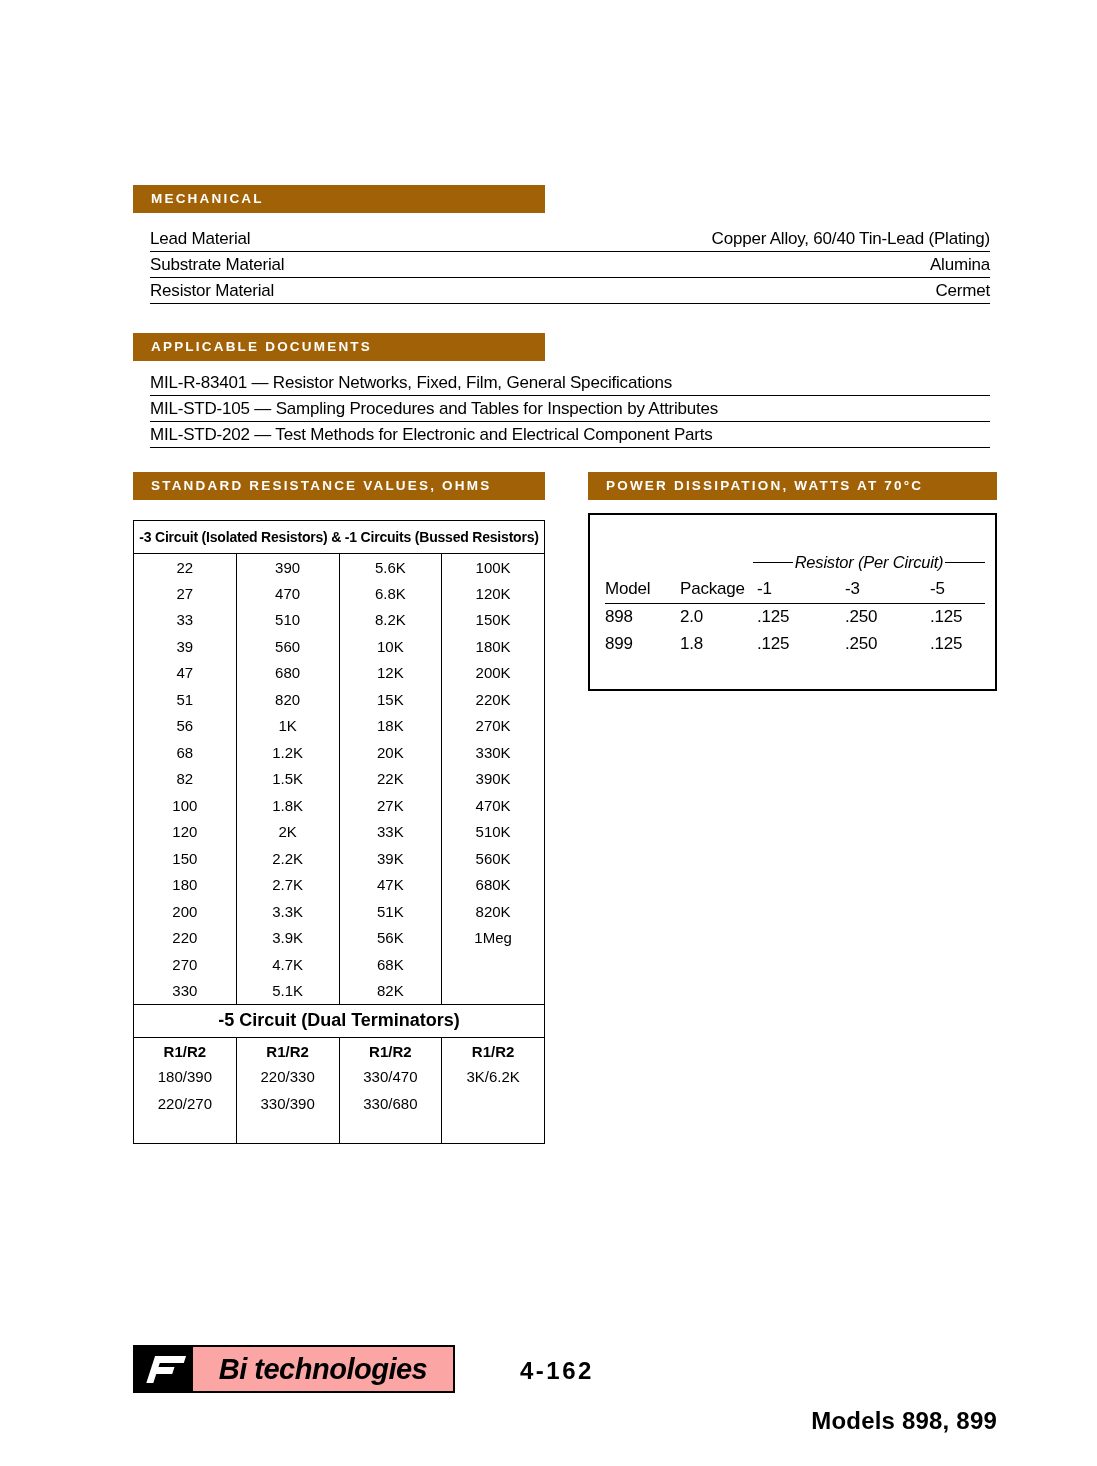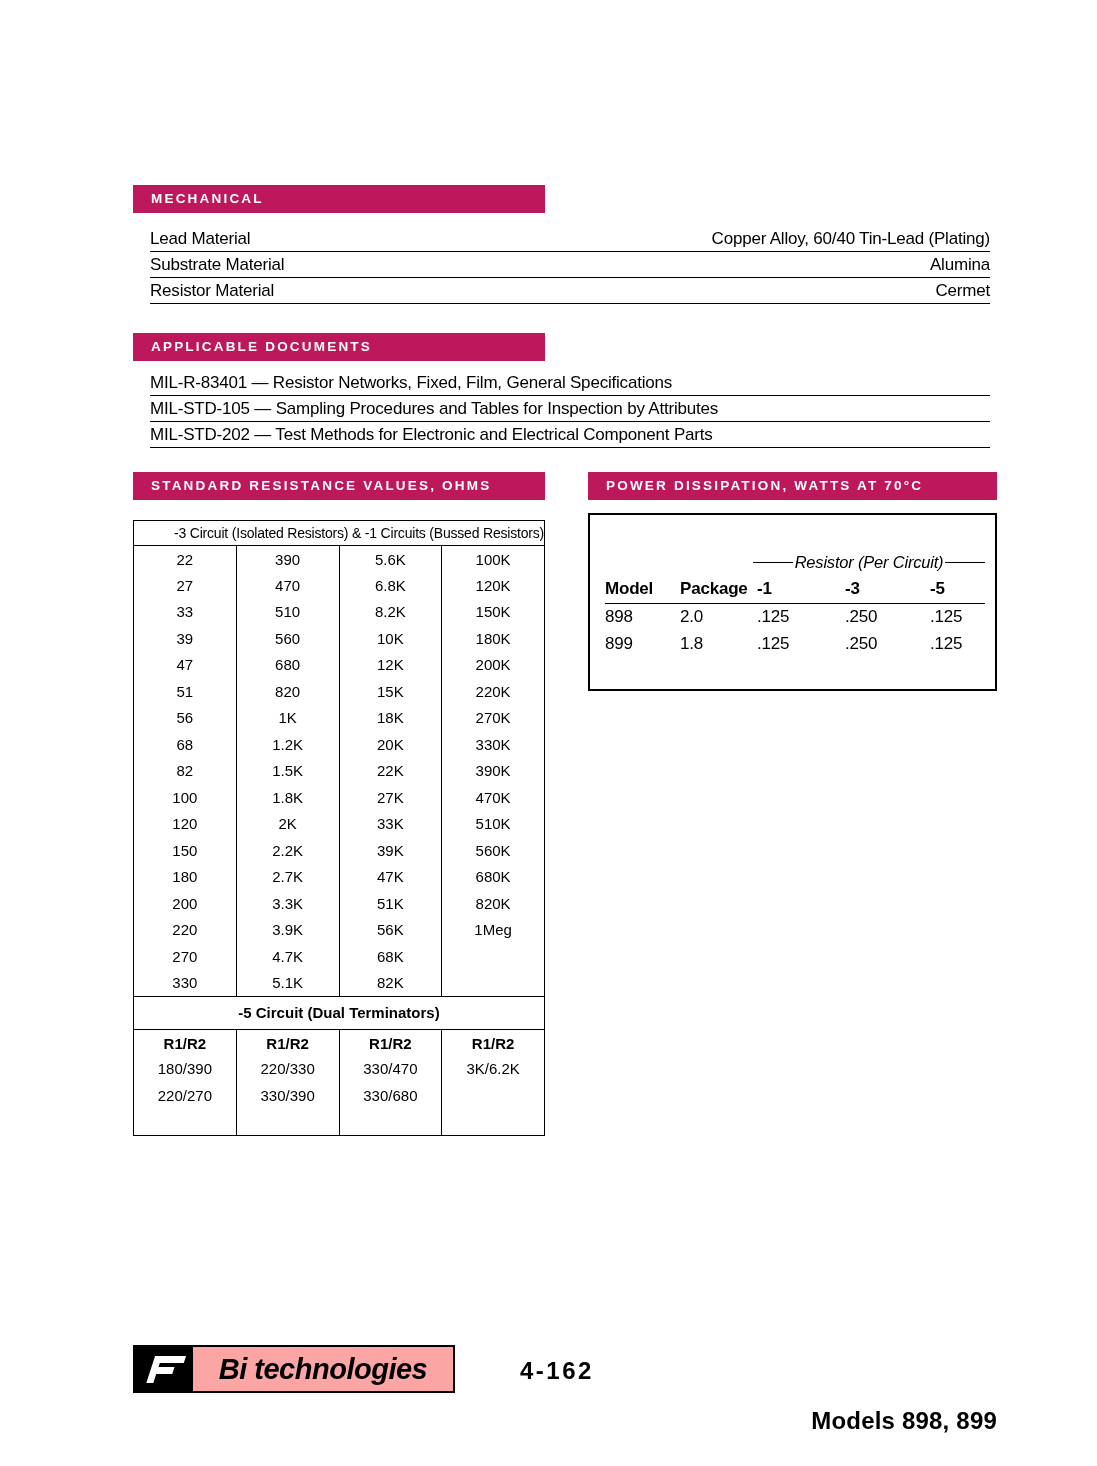--- a/index.html
+++ b/index.html
@@ -8,21 +8,21 @@
     width:1097px; height:1466px;
     font-family:"Liberation Sans", sans-serif;
     color:#000;
     position:relative;
   }
   .page { position:relative; width:1097px; height:1466px; background:#ffffff; overflow:hidden; }
 
   
   .bar {
     position:absolute;
-    background:#be185d;
+    background:#a16207;
     color:#fff;
     font-weight:bold;
     font-size:13.5px;
     letter-spacing:2.2px;
     height:28px;
     line-height:28px;
     padding-left:18px;
     width:412px;
     white-space:nowrap;
   }
@@ -50,41 +50,41 @@
     position:absolute;
     left:133px; top:520px;
     width:412px;
     border-collapse:collapse;
     table-layout:fixed;
     border:1.6px solid #000;
     font-size:15px;
   }
   .res-table td, .res-table th { padding:0; }
   .res-head {
-    text-align:right;
-    font-weight:normal;
+    text-align:center;
+    font-weight:bold;
     font-size:14px;
     letter-spacing:-0.2px;
-    height:25px;
+    height:33px;
     padding:0 0 0 5px;
     border-bottom:1.1px solid #000;
     white-space:nowrap;
   }
   .res-table tbody td {
     border-left:1.1px solid #000;
     text-align:center;
     height:26.5px;
   }
   .res-table tbody td:first-child { border-left:none; }
   .dual-head {
     border-top:1.1px solid #000;
     border-bottom:1.1px solid #000;
     text-align:center !important;
     font-weight:bold;
-    font-size:15px;
+    font-size:18px;
     height:33px !important;
   }
   td.dual-col-head { font-weight:bold; height:46px; vertical-align:bottom; padding-bottom:4px; }
   td.spacer { height:14px; }
 
   
   .power-box {
     position:absolute;
     left:588px; top:513px;
     width:409px; height:178px;
@@ -111,21 +111,21 @@
     font-size:17px;
     letter-spacing:-0.2px;
   }
   .power-table col.c-model   { width:75px; }
   .power-table col.c-package { width:77px; }
   .power-table col.c-m1      { width:88px; }
   .power-table col.c-m3      { width:85px; }
   .power-table col.c-m5      { width:55px; }
   .power-table th {
     text-align:left;
-    font-weight:bold;
+    font-weight:normal;
     height:28px;
     border-bottom:1.6px solid #000;
     padding:0;
   }
   .power-table td { height:27px; padding:0; vertical-align:middle; }
 
   
   .footer-logo-box {
     position:absolute;
     left:133px; top:1345px;

